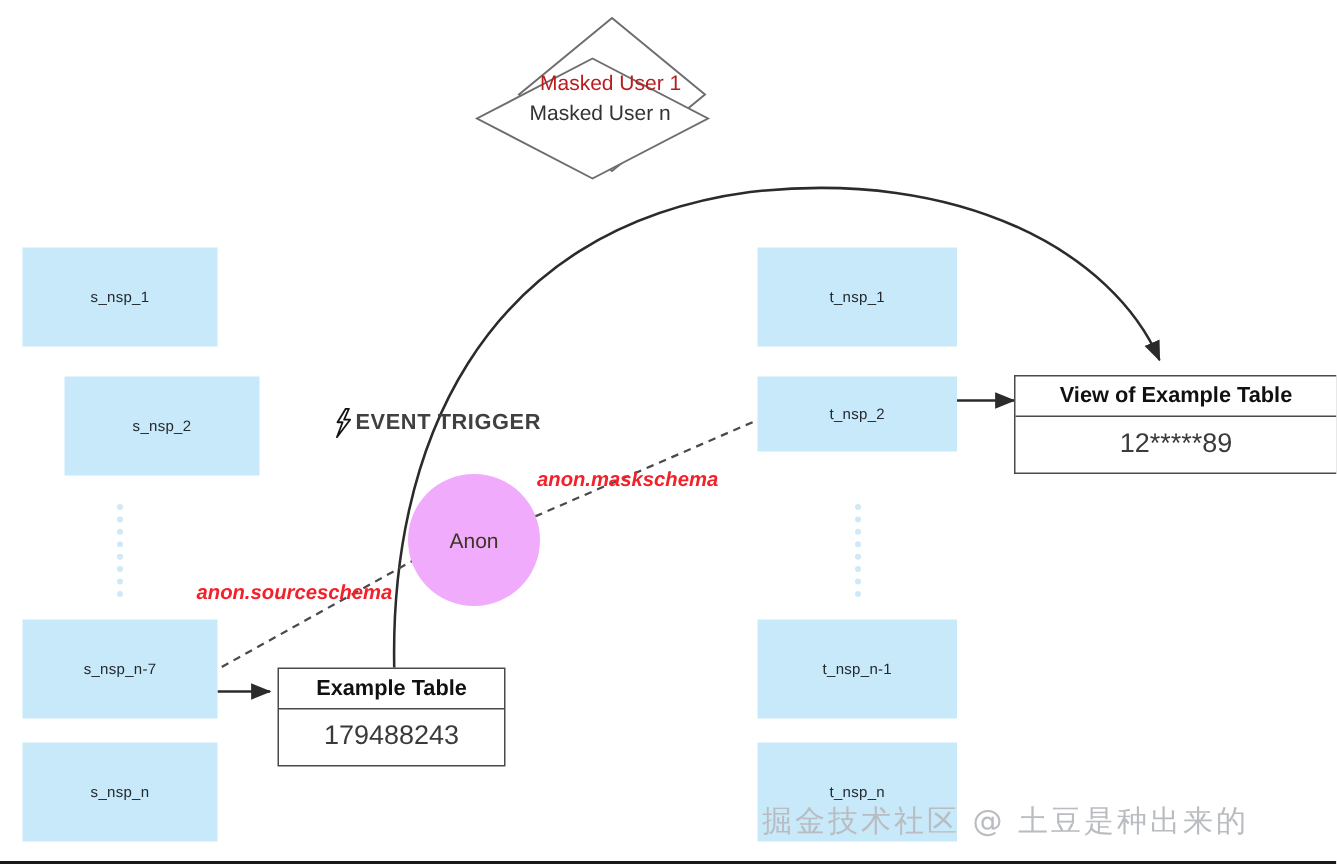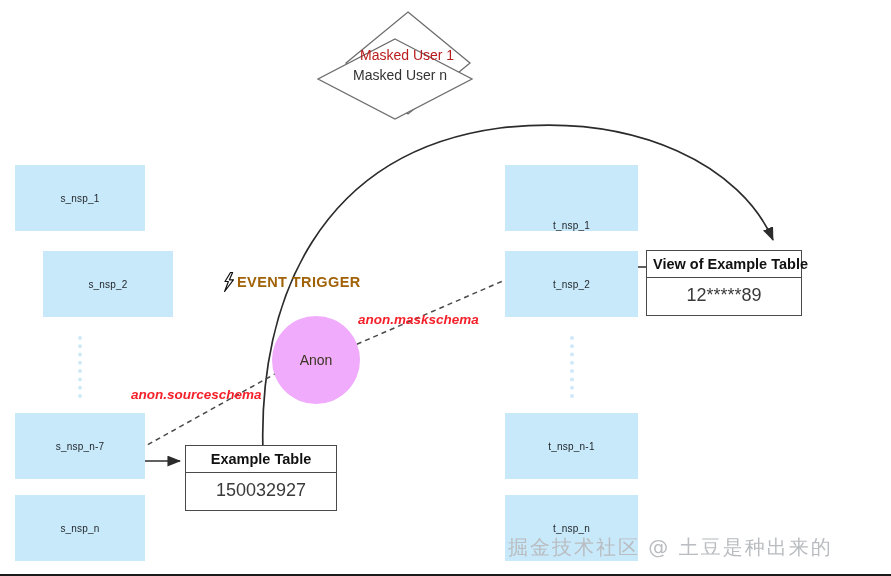--- a/index.html
+++ b/index.html
@@ -81,21 +81,21 @@
     white-space: nowrap;
     font-style: italic;
   }
   .event-trigger {
     position: absolute;
     display: flex;
     align-items: center;
     gap: 1px;
     font-weight: bold;
     font-size: 14.5px;
-    color: #a16207;
+    color: #404040;
     letter-spacing: 0.4px;
     white-space: nowrap;
   }
   .bolt-icon {
     display: inline-block;
     width: 14px;
     height: 20px;
   }
   .diamond-label {
     position: absolute;
@@ -160,40 +160,40 @@
     <span>s_nsp_2</span>
   </div>
   <div class="ellipsis-dots" style="left:78px; top:336px;"></div>
   <div class="nsp-box" style="left:15px; top:413px; width:130px; height:66px;">
     <span>s_nsp_n-7</span>
   </div>
   <div class="nsp-box" style="left:15px; top:495px; width:130px; height:66px;">
     <span>s_nsp_n</span>
   </div>
 
-  <div class="nsp-box" style="left:505px; top:165px; width:133px; height:66px;align-items:flex-end;">
+  <div class="nsp-box" style="left:505px; top:165px; width:133px; height:66px;">
     <span>t_nsp_1</span>
   </div>
-  <div class="nsp-box" style="left:505px; top:251px; width:133px; height:66px;">
+  <div class="nsp-box" style="left:505px; top:251px; width:133px; height:50px;">
     <span>t_nsp_2</span>
   </div>
   <div class="ellipsis-dots" style="left:570px; top:336px;"></div>
   <div class="nsp-box" style="left:505px; top:413px; width:133px; height:66px;">
     <span>t_nsp_n-1</span>
   </div>
   <div class="nsp-box" style="left:505px; top:495px; width:133px; height:66px;text-align:right;">
     <span>t_nsp_n</span>
   </div>
 
   <div class="table-card" style="left:185px; top:445px; width:152px;">
     <div class="card-header">Example Table</div>
-    <div class="card-value">150032927</div>
-  </div>
-
-  <div class="table-card" style="left:646px; top:250px; width:156px;">
+    <div class="card-value">179488243</div>
+  </div>
+
+  <div class="table-card" style="left:676px; top:250px; width:216px;">
     <div class="card-header">View of Example Table</div>
     <div class="card-value">12*****89</div>
   </div>
 
   <div class="anon-circle" style="left:272px; top:316px; width:88px; height:88px;">
     <span>Anon</span>
   </div>
 
   <div class="event-trigger" style="left:222px; top:272px;">
     <span class="bolt-icon">

